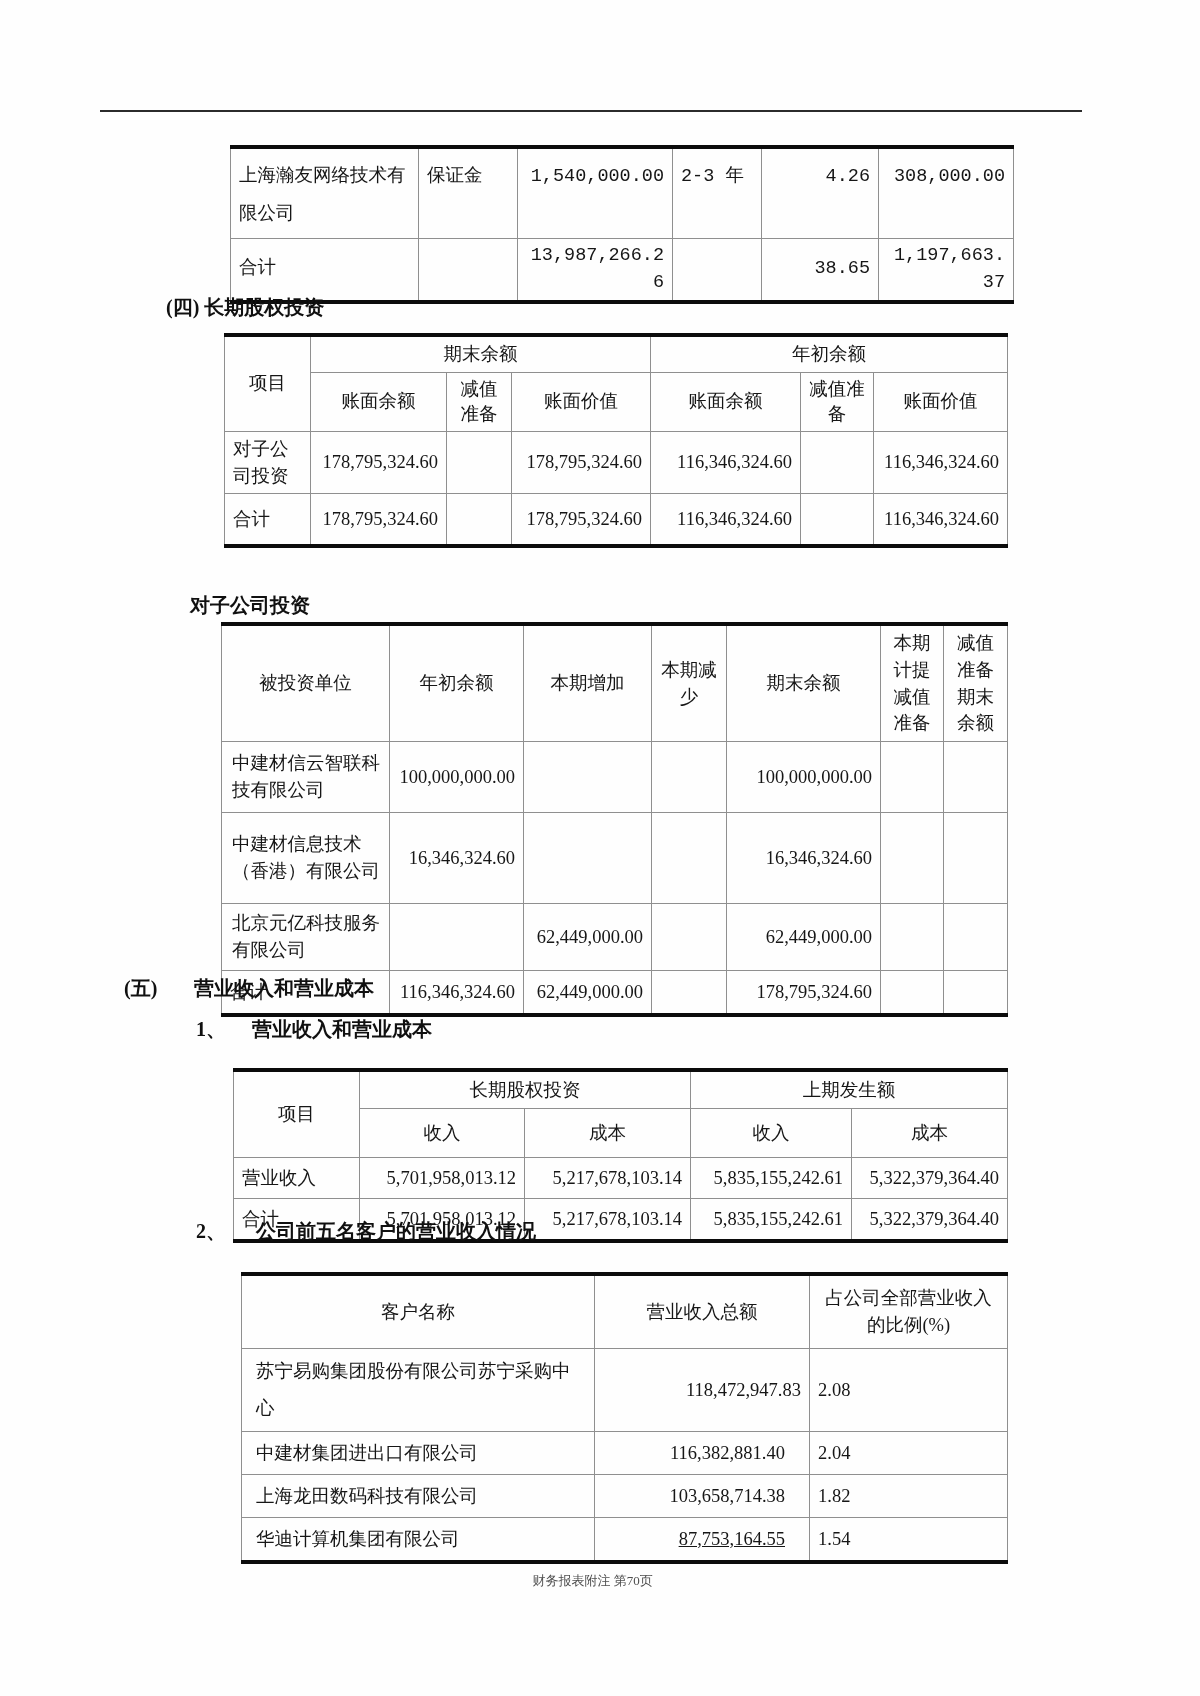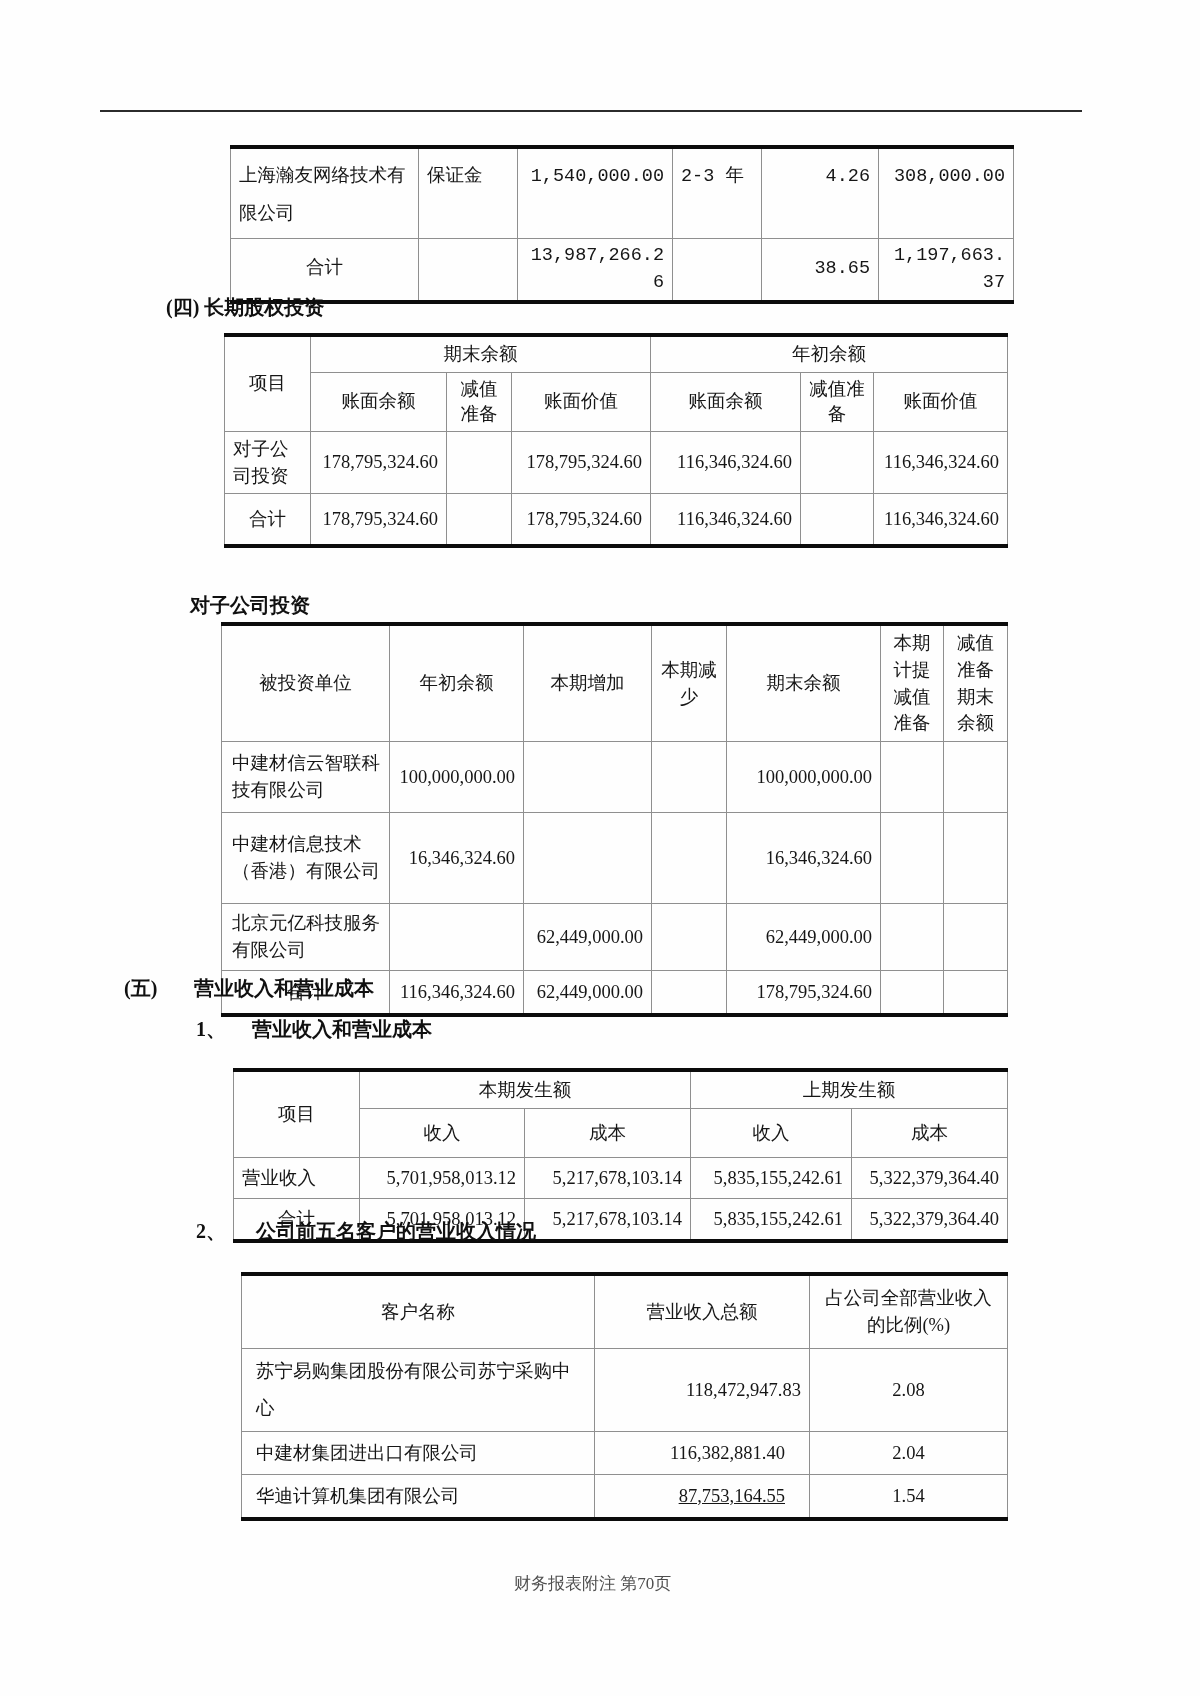--- a/index.html
+++ b/index.html
@@ -16,21 +16,21 @@
     border-top:4px solid #0b0b0b; border-bottom:4px solid #0b0b0b;
   }
   table.doc td, table.doc th {
     border:1px solid #8f8f8f;
     font-size:18.5px; font-weight:400; line-height:1.45;
     padding:4px 8px; vertical-align:middle;
     overflow:hidden; word-break:break-all;
   }
   .L { text-align:left;  padding-left:12px; }
   .R { text-align:right; padding-right:12px; }
-  .C { text-align:center; }
+  .C { }
 
   
   .t1 { left:230px; top:145px; width:783px;font-family:Liberation Mono, monospace; }
   .t1 tr.r0 td { height:66px; vertical-align:top; padding-top:9px; line-height:2.05; }
   .t1 tr.r1 td { height:30px; }
 
   
   .t2 { left:224px; top:333px; width:783px; }
   .t2 th { text-align:center; }
   .t2 tr.gh th { height:26px; }
@@ -54,21 +54,21 @@
   .t4 tr.dr td { height:32px; }
 
   
   .t5 { left:241px; top:1272px; width:766px; border-bottom:1px solid #8f8f8f; }
   .t5 th { text-align:center; line-height:1.7; height:64px; border-bottom:4px solid #0b0b0b; }
   .t5 tr.r0 td { height:70px; line-height:2.0; }
   .t5 tr.rn td { height:34px; }
 
   .heading { position:absolute; font-weight:700; font-size:20px; color:#101010; white-space:nowrap; }
   .footer  { position:absolute; left:0; top:1572px; width:1185px; text-align:center;
-             font-size:17px; color:#4f4f4f; }
+             font-size:13px; color:#4f4f4f; }
 </style>
 </head>
 <body>
 
 <div class="page">
 
   <div class="top-rule"></div>
 
   <table class="doc t1">
     <colgroup>
@@ -217,21 +217,21 @@
     <colgroup>
       <col style="width:126px">
         <col style="width:165px">
         <col style="width:166px">
       <col style="width:161px">
         <col style="width:156px">
     </colgroup>
     <tbody>
         <tr class="gh">
       <th rowspan="2">项目</th>
-      <th colspan="2">本期发生额</th>
+      <th colspan="2">长期股权投资</th>
       <th colspan="2">上期发生额</th>
     </tr>
     <tr class="sh">
       <th>收入</th>
       <th>成本</th>
       <th>收入</th>
       <th>成本</th>
     </tr>
     <tr class="dr">
       <td class="L">营业收入</td>
@@ -269,20 +269,25 @@
       <td class="L" style="padding-left:14px;padding-right:20px;">苏宁易购集团股份有限公司苏宁采购中心</td>
       <td class="R" style="">118,472,947.83</td>
       <td class="C">2.08</td>
     </tr>
     <tr class="rn">
       <td class="L" style="padding-left:14px;">中建材集团进出口有限公司</td>
       <td class="R" style="padding-right:24px;">116,382,881.40</td>
       <td class="C">2.04</td>
     </tr>
     <tr class="rn">
+      <td class="L" style="padding-left:14px;">上海龙田数码科技有限公司</td>
+      <td class="R" style="padding-right:24px;">103,658,714.38</td>
+      <td class="C">1.82</td>
+    </tr>
+    <tr class="rn">
       <td class="L" style="padding-left:14px;">华迪计算机集团有限公司</td>
       <td class="R" style="padding-right:24px;text-decoration:underline;">87,753,164.55</td>
       <td class="C">1.54</td>
     </tr>
   </tbody>
     </table>
 
   <div class="footer">财务报表附注 第70页</div>
 
 </div>

